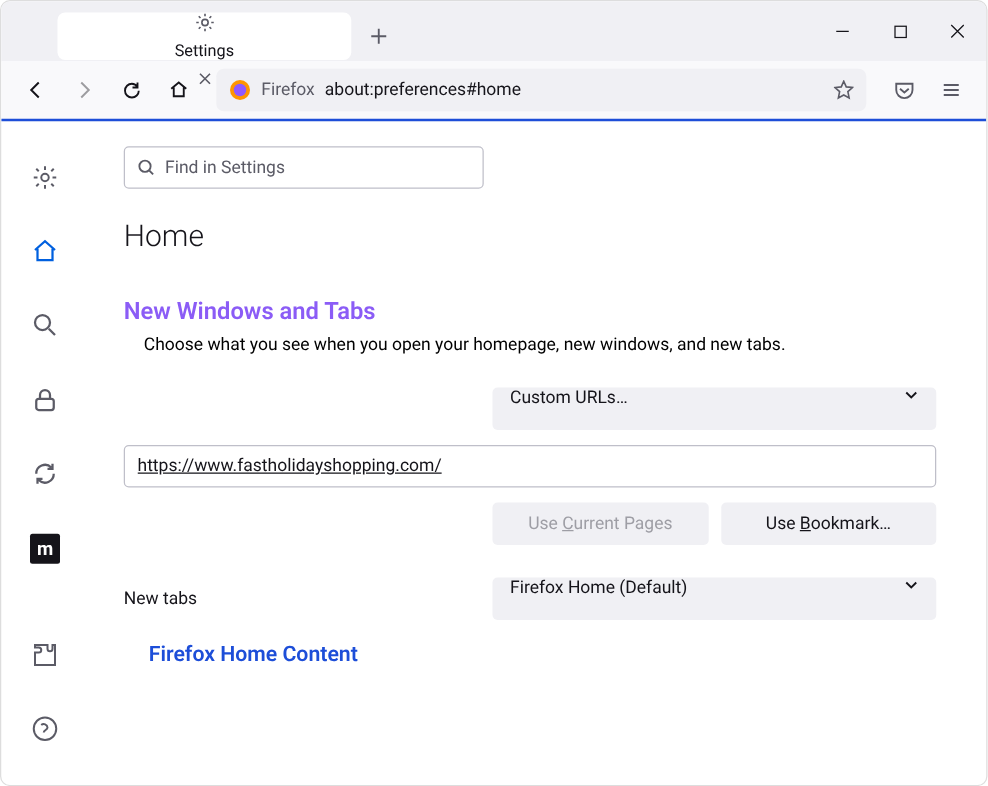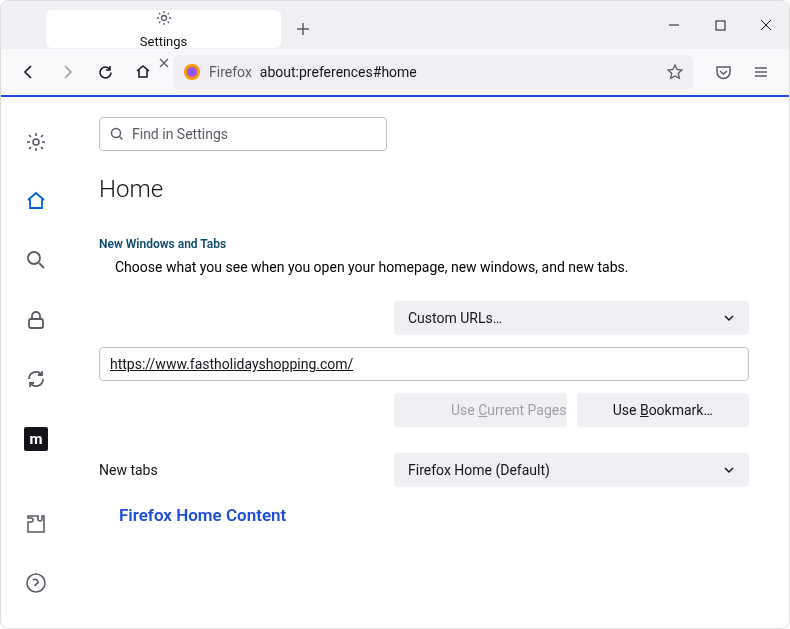--- a/index.html
+++ b/index.html
@@ -33,35 +33,35 @@
 
 .main { flex: 1; padding: 20px 40px 0 28px; overflow: auto; }
 .search-row { display: flex; justify-content: flex-start; margin-bottom: 24px; }
 .search-box { width: 288px; height: 34px; border: 1px solid #bfbfc9; border-radius: 4px; display: flex; align-items: center; padding: 0 10px; gap: 8px; color: #5b5b66; font-size: 14px; }
 
 .page-header { display: flex; justify-content: space-between; align-items: center; margin-bottom: 34px; }
 .page-title { font-size: 24px; font-weight: 300; color: #15141a; }
 .restore-btn { height: 34px; padding: 0 16px; background: #f0f0f4; border: none; border-radius: 4px; font-size: 14px; color: #15141a; cursor: pointer; }
 .restore-btn .underline { text-decoration: underline; }
 
-.section-title { font-size: 12px; font-weight: 600; color: #0c4a6e; margin-bottom: 8px; }
+.section-title { font-size: 19px; font-weight: 600; color: #8b5cf6; margin-bottom: 8px; }
 .section-desc { font-size: 14px; color: #000000; margin-bottom: 26px; margin-left: 16px; }
 
 .form-row { display: flex; align-items: center; margin-bottom: 12px; }
 .form-label { width: 295px; font-size: 14px; color: #15141a; }
 .form-control { flex: 1; }
 
-.dropdown { width: 100%; height: 34px; background: #f0f0f4; border: none; border-radius: 4px; display: flex; align-items: center; padding: 0 14px; font-size: 14px; color: #15141a; cursor: pointer; justify-content: space-between; }
+.dropdown { width: 100%; height: 34px; background: #f0f0f4; border: none; border-radius: 4px; display: flex; align-items: flex-start; padding: 0 14px; font-size: 14px; color: #15141a; cursor: pointer; justify-content: space-between; }
 .dropdown.standalone { margin-left: 295px; width: calc(100% - 295px); margin-bottom: 12px; }
 
 .text-input { width: 100%; height: 34px; border: 1px solid #bfbfc9; border-radius: 4px; padding: 0 10px; font-size: 14px; color: #15141a; text-decoration: underline; }
 
 .btn-row { display: flex; gap: 10px; margin-left: 295px; margin-top: 10px; margin-bottom: 26px; }
 .btn { flex: 1; height: 34px; background: #f0f0f4; border: none; border-radius: 4px; font-size: 14px; cursor: pointer; color: #15141a; }
-.btn.disabled { color: #9e9ea5; text-align: right; }
+.btn.disabled { color: #9e9ea5; }
 .btn .underline { text-decoration: underline; }
 
 .section-title2 { font-size: 17px; font-weight: 600; color: #1d4ed8; margin-top: 18px; margin-left: 20px; }
 
 svg { display: block; }
 </style>
 </head>
 <body>
 
 <div class="titlebar">

